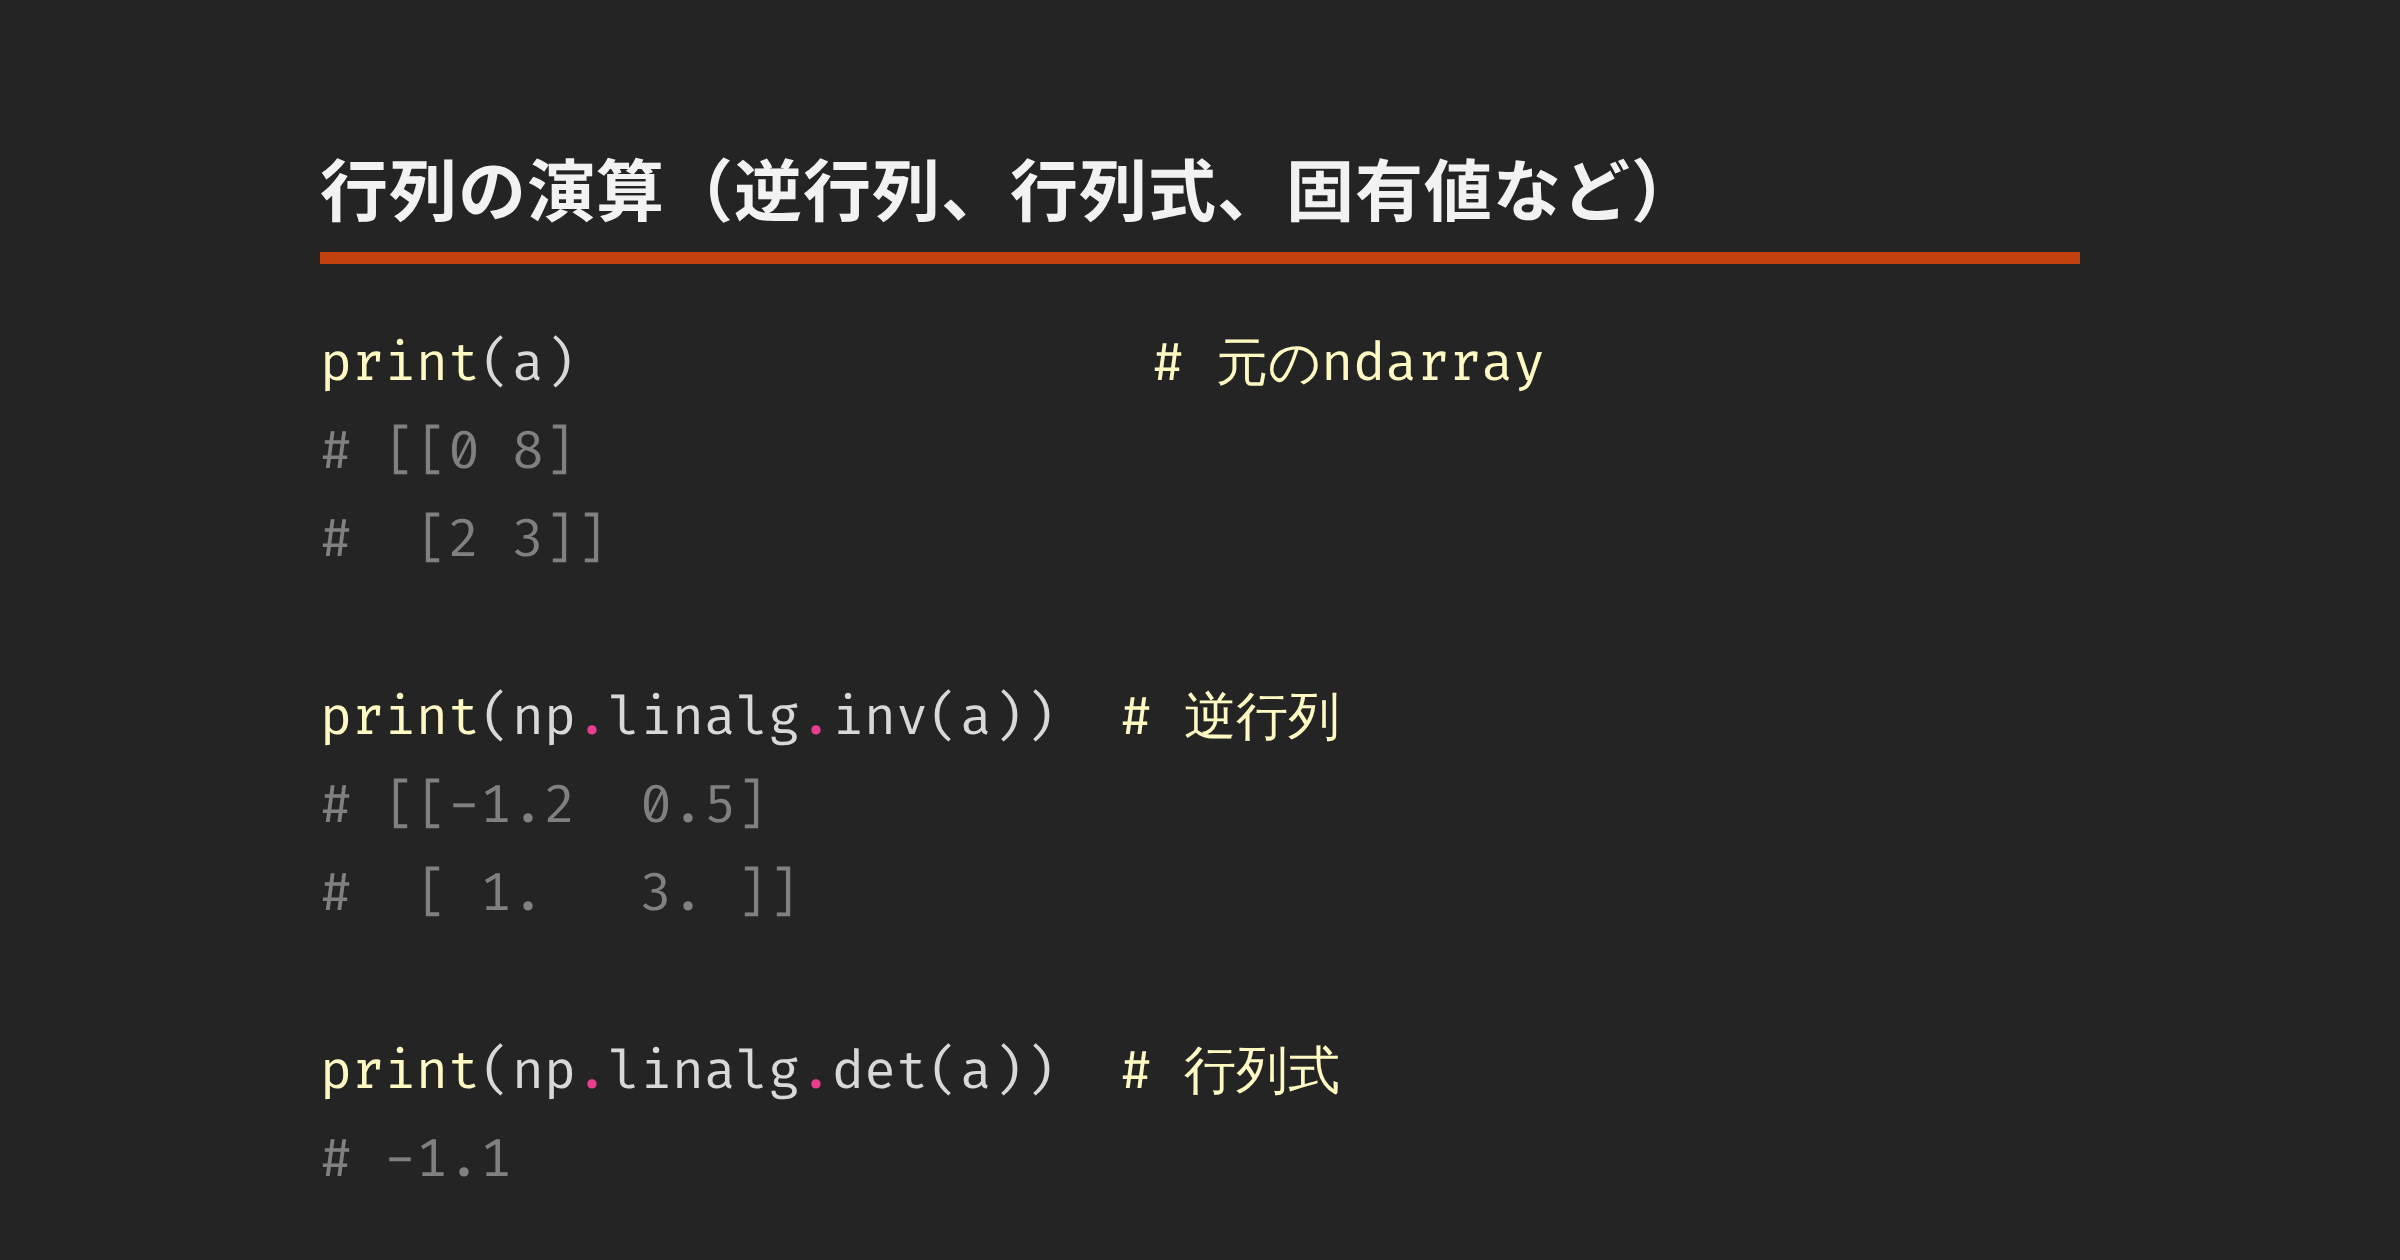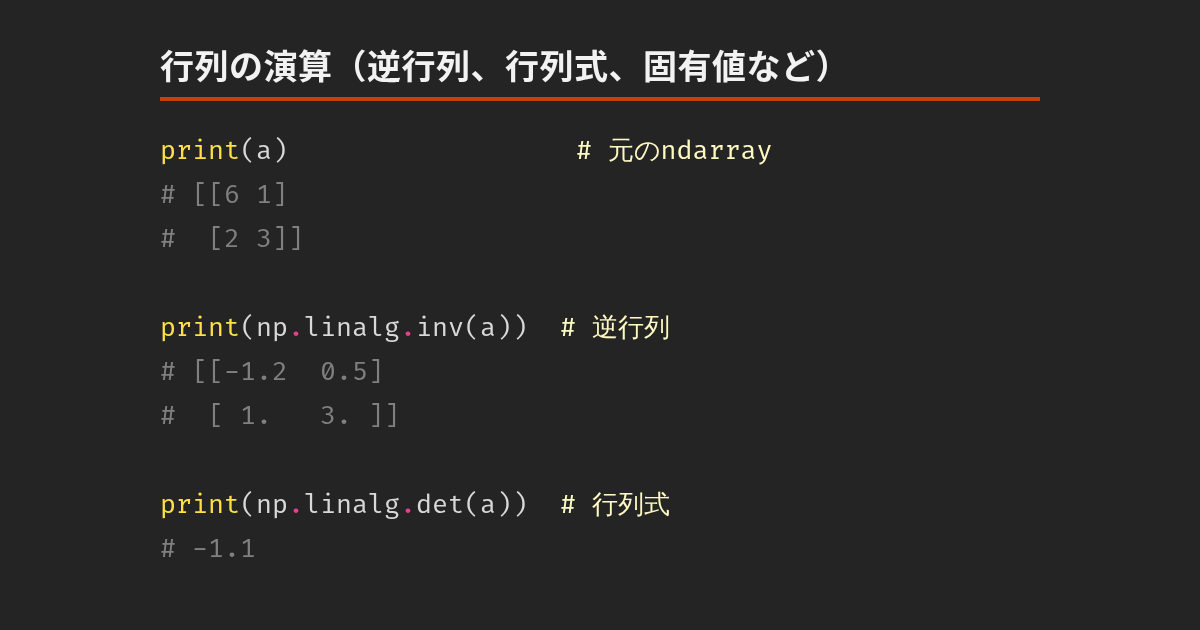--- a/index.html
+++ b/index.html
@@ -8,44 +8,45 @@
     background: #242424;
     color: #e8e8e8;
     font-family: "Hiragino Kaku Gothic ProN", "Noto Sans CJK JP", "Yu Gothic", Meiryo, sans-serif;
     padding: 40px 160px 0 160px;
   }
   h1.title {
     font-size: 34px;
     font-weight: 700;
     color: #f2f2f2;
     padding-bottom: 8px;
-    border-bottom: 4px solid #c2410c;
+    border-bottom: 6px solid #c2410c;
     margin-bottom: 28px;
     letter-spacing: 0.5px;
+    margin-top: 29px;
   }
   pre.code {
     font-family: "Fira Code", "Source Code Pro", Menlo, Consolas, "DejaVu Sans Mono", monospace;
     font-size: 26px;
     line-height: 1.7;
     white-space: pre;
     color: #d8d8d8;
   }
-  .tok-fn   { color: #fde047; text-align: center; } 
+  .tok-fn   { color: #fef9c3; text-align: center; } 
   .tok-pn   { color: #d8d8d8; } 
   .tok-dot  { color: #e83e8c; } 
   .tok-com  { color: #808080; } 
   .tok-ccom { color: #fef9c3; } 
 </style>
 </head>
 <body>
 
 <h1 class="title">行列の演算（逆行列、行列式、固有値など）</h1>
 
 <pre class="code"><span class="tok-fn">print</span><span class="tok-pn">(a)                  </span><span class="tok-ccom"># 元のndarray</span>
-<span class="tok-com"># [[6 1]</span>
+<span class="tok-com"># [[0 8]</span>
 <span class="tok-com">#  [2 3]]</span>
 <span class="tok-pn"></span>
 <span class="tok-fn">print</span><span class="tok-pn">(np</span><span class="tok-dot">.</span><span class="tok-pn">linalg</span><span class="tok-dot">.</span><span class="tok-pn">inv(a))  </span><span class="tok-ccom"># 逆行列</span>
 <span class="tok-com"># [[-1.2  0.5]</span>
 <span class="tok-com">#  [ 1.   3. ]]</span>
 <span class="tok-pn"></span>
 <span class="tok-fn">print</span><span class="tok-pn">(np</span><span class="tok-dot">.</span><span class="tok-pn">linalg</span><span class="tok-dot">.</span><span class="tok-pn">det(a))  </span><span class="tok-ccom"># 行列式</span>
 <span class="tok-com"># -1.1</span></pre>
 
 </body></html>

